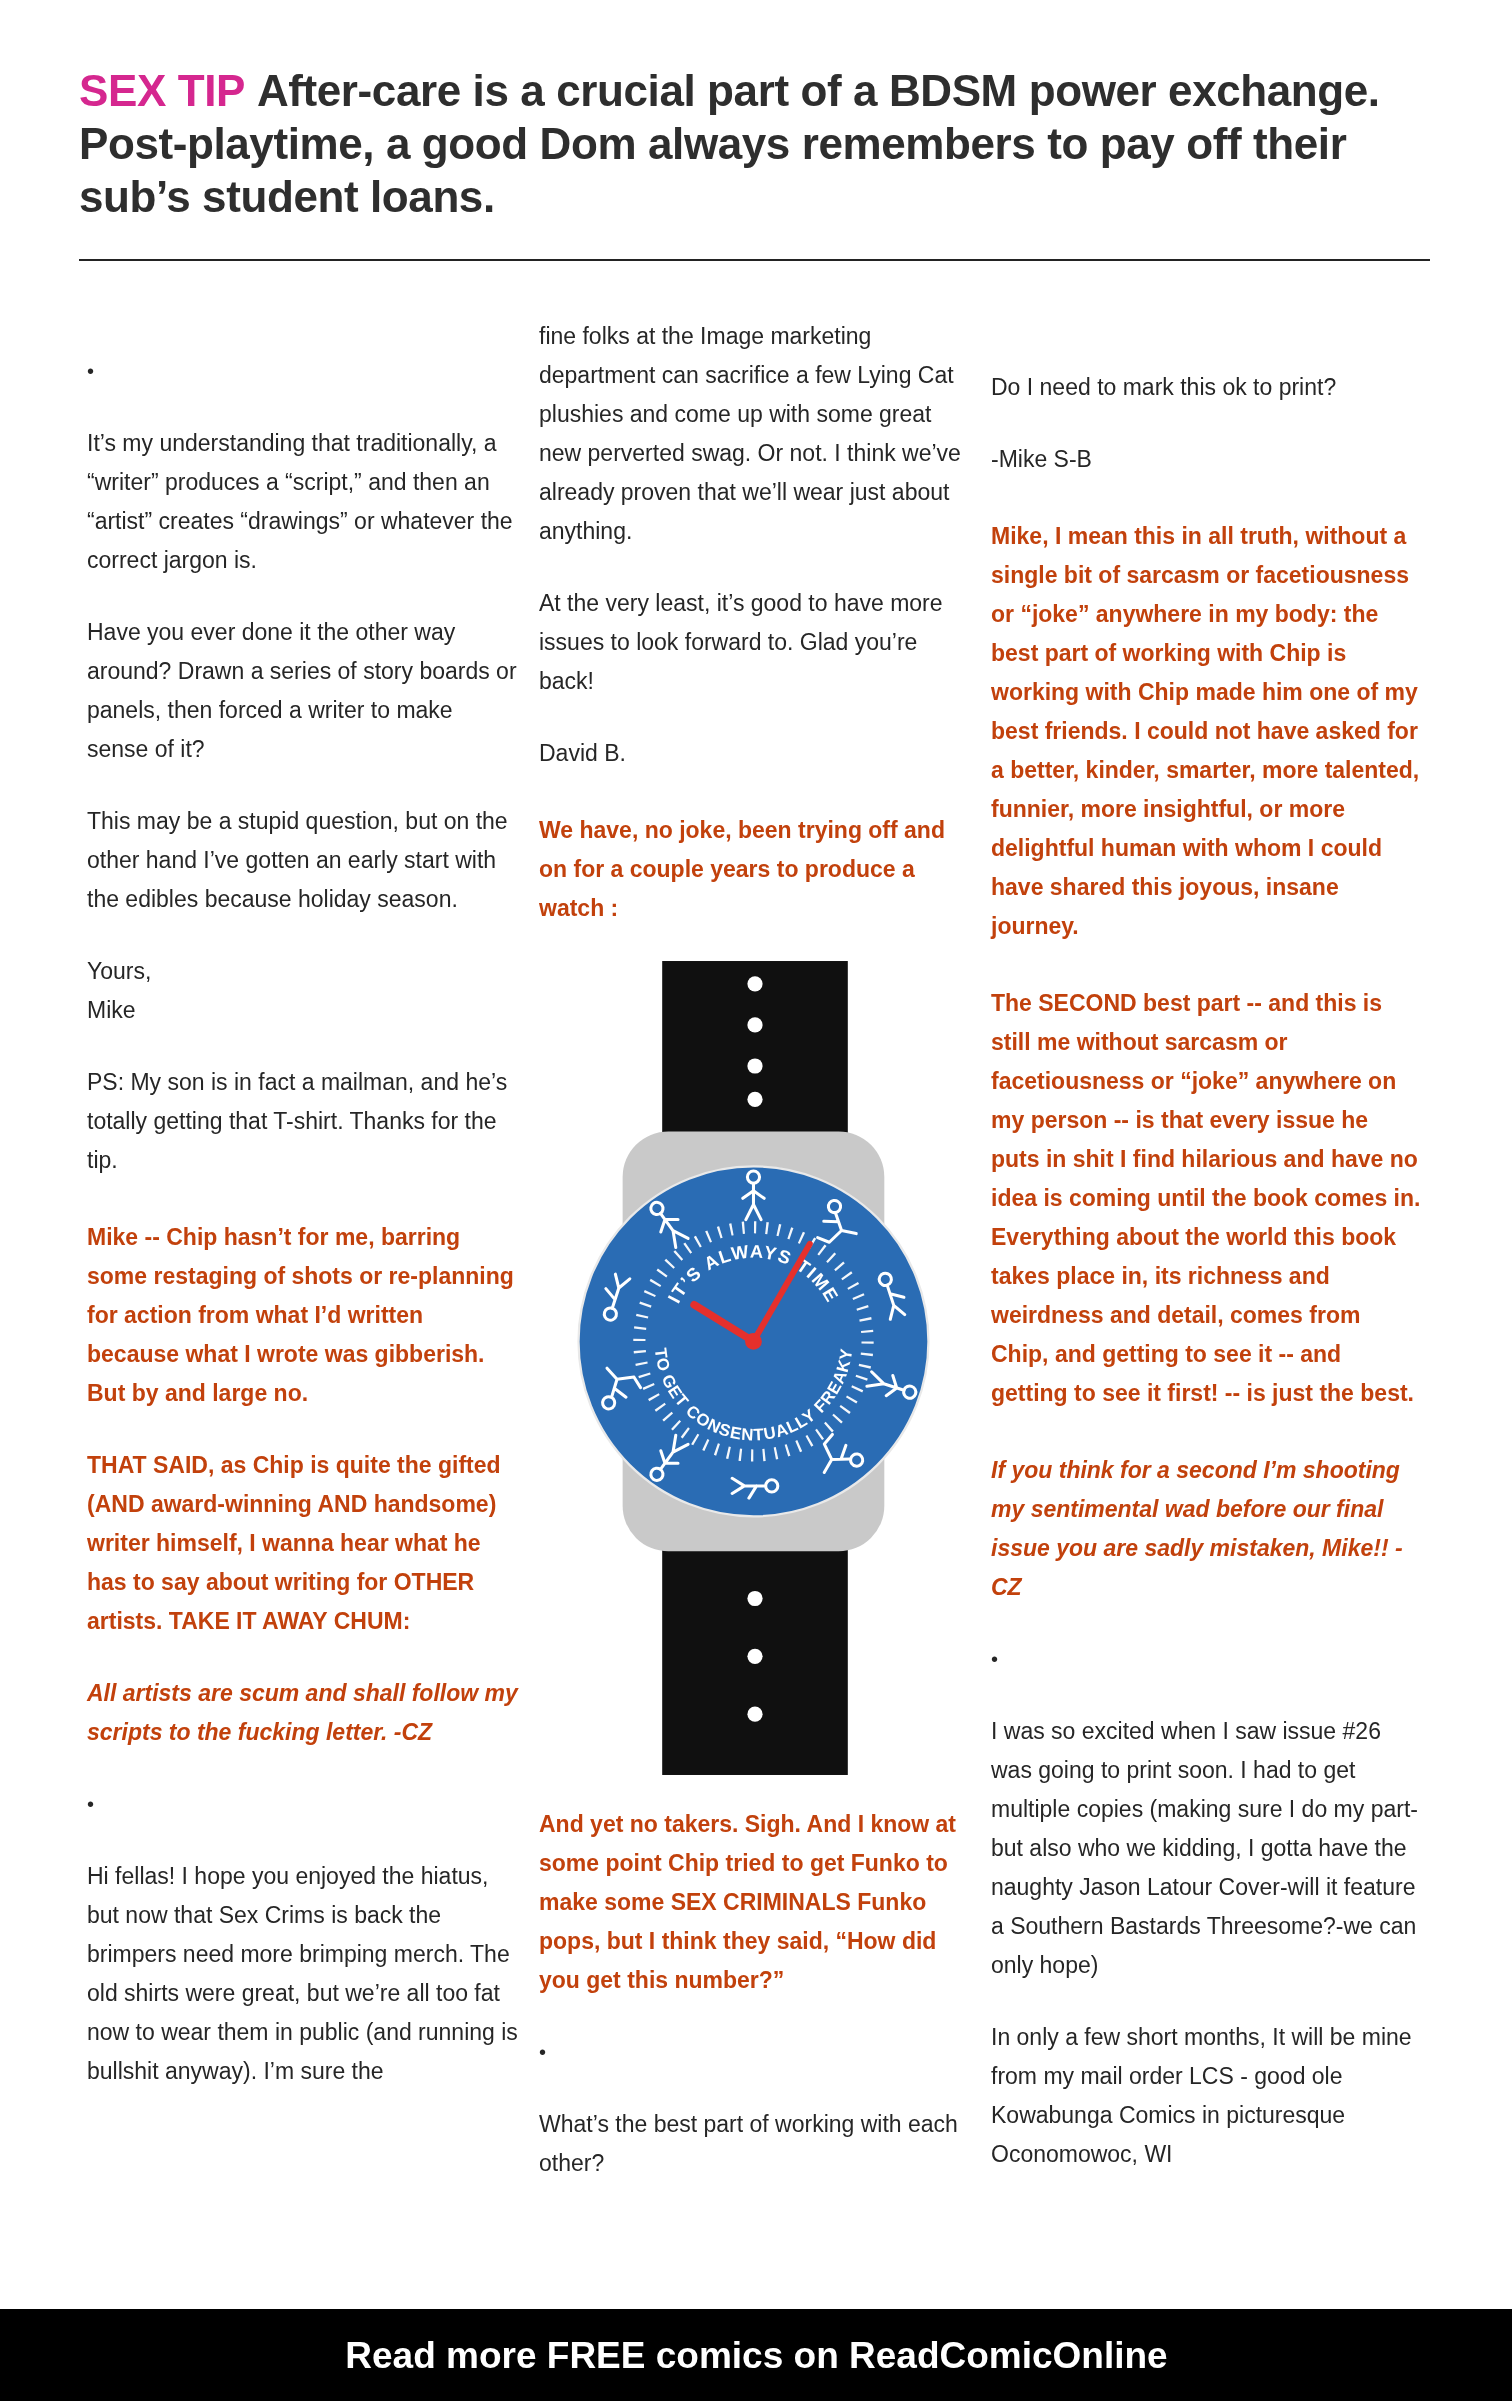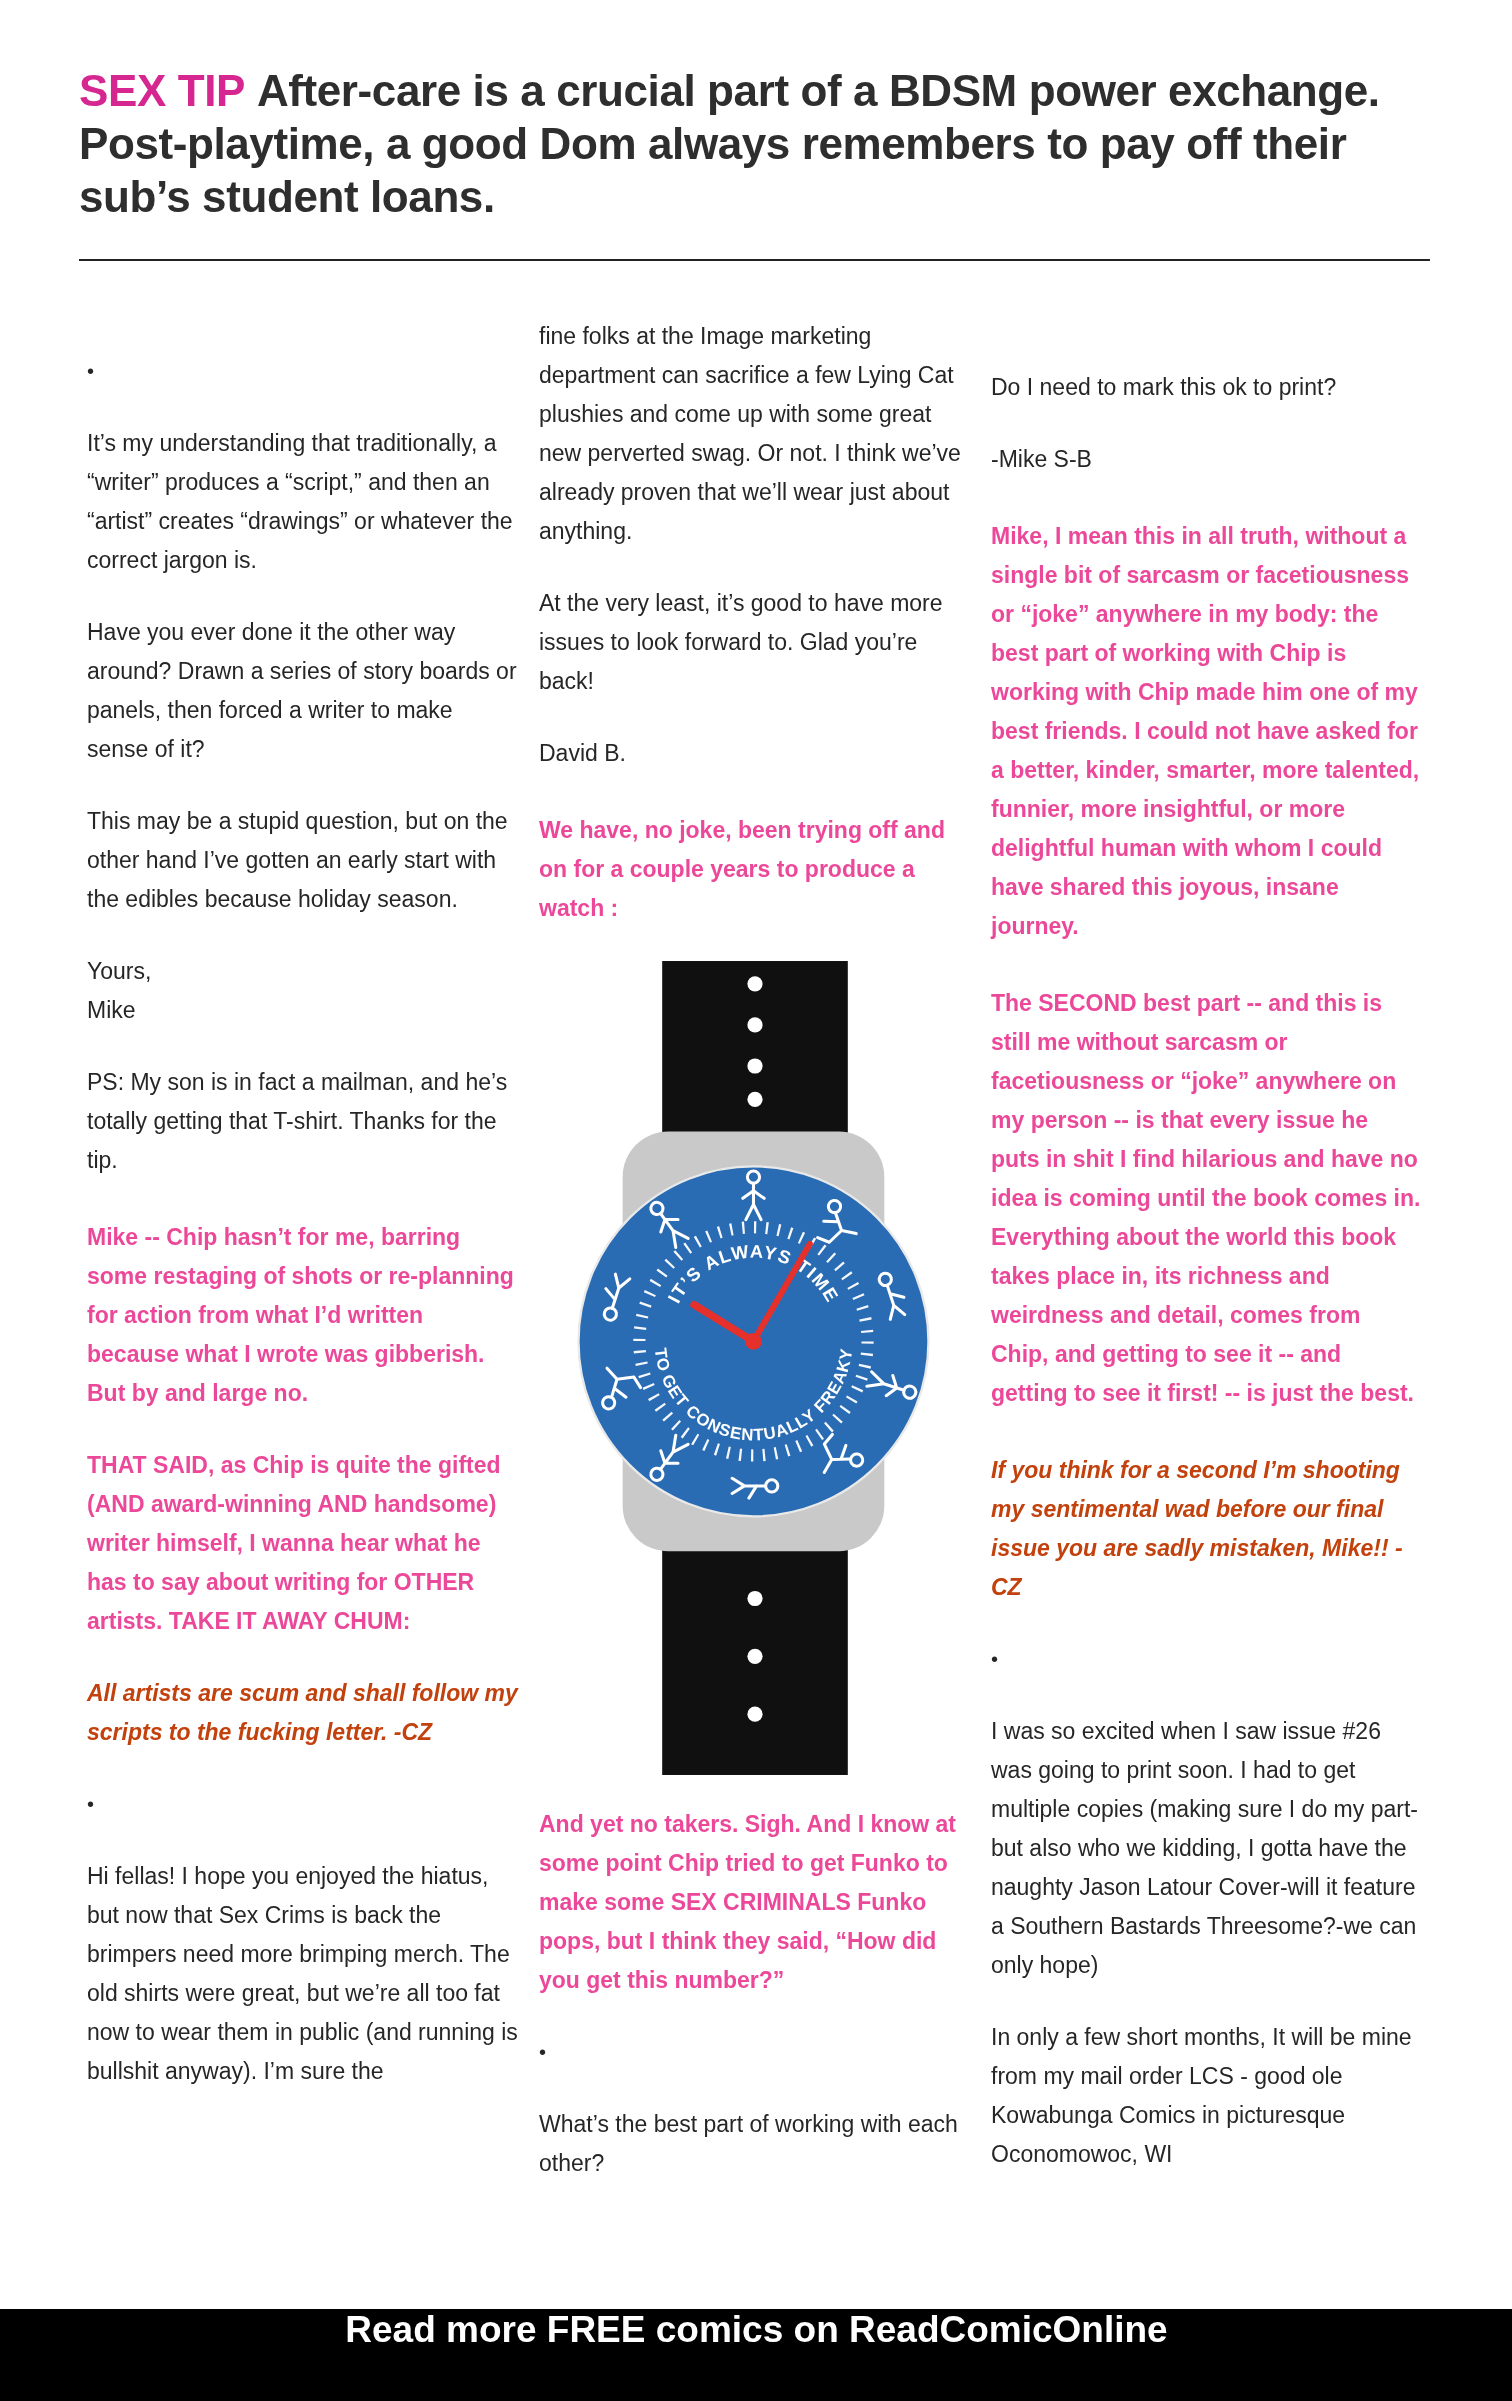--- a/index.html
+++ b/index.html
@@ -11,30 +11,30 @@
           color:#2e2e2e;letter-spacing:-0.4px;}
   .header .accent{color:#d5278f;margin-right:12px;}
   .rule{position:absolute;left:79px;top:259px;width:1351px;height:0;
         border-top:2.3px solid #232323;}
   
   .col{position:absolute;width:431px;font-size:23px;line-height:39px;}
   .col-left{left:87px;top:352px;}
   .col-mid{left:539px;top:317px;}
   .col-right{left:991px;top:368px;}
   .col p{margin:0 0 33px 0;white-space:pre-line;}
-  .bold{font-weight:700;color:#ec4899;}
+  .bold{font-weight:700;color:#c2410c;}
   .bold-italic{font-weight:700;font-style:italic;color:#c2410c;}
   .gap-lg{margin-top:38px !important;}
   .bullet{font-size:20px;}
   
   .watch-wrap{margin:15px 0 30px 0;text-align:center;}
   .watch-wrap svg{display:block;margin:0 auto;}
   
   .footer{position:absolute;left:0;top:2309px;width:1513px;height:93px;
-          background:#000000;display:flex;justify-content:center;
+          background:#000000;display:flex;align-items:center;justify-content:center;
           cursor:pointer;}
   .footer span{color:#ffffff;font-size:37px;font-weight:700;}
 </style>
 </head>
 <body>
 
 <div class="page">
 
   <div class="header">
     <span class="accent">SEX TIP</span><span>After-care is a crucial part of a BDSM power exchange. Post-playtime, a good Dom always remembers to pay off their sub’s student loans.</span>

